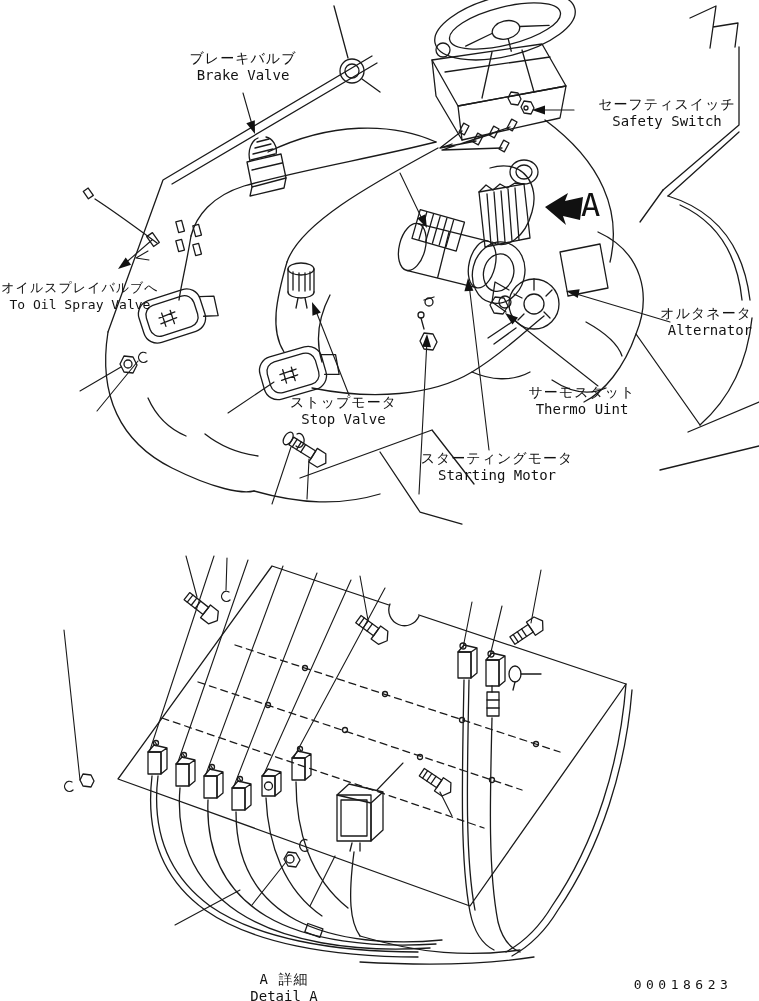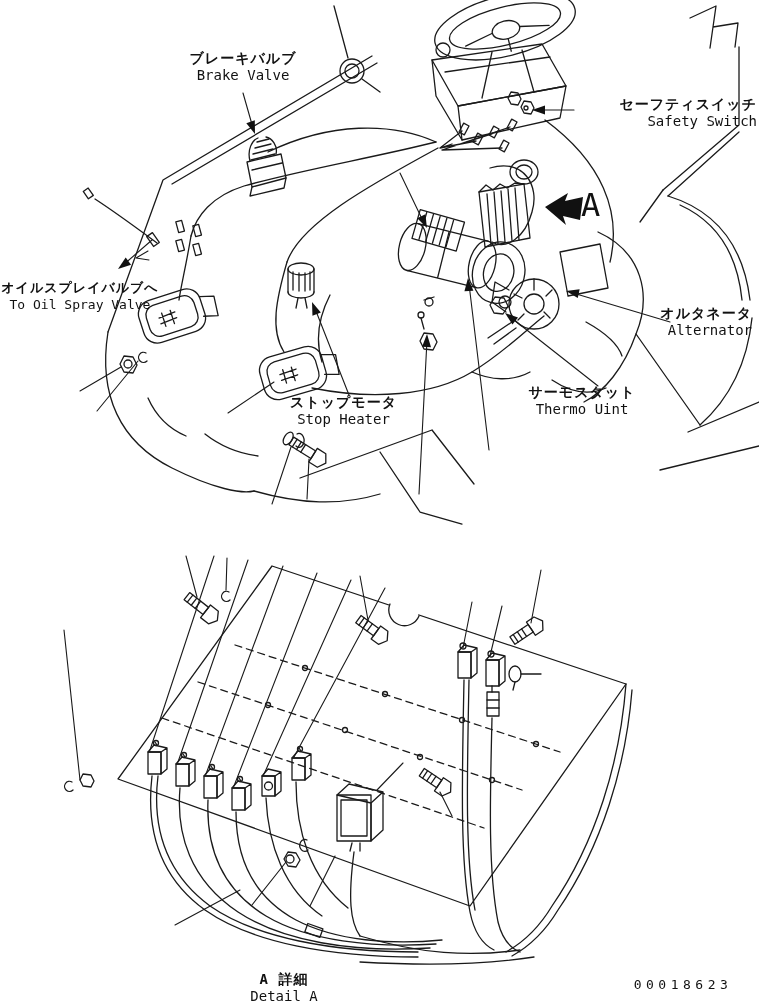--- a/index.html
+++ b/index.html
@@ -1,22 +1,22 @@
 <!DOCTYPE html>
 <html><head>
 <meta charset="utf-8">
 <style>
   html,body{margin:0;padding:0;background:#fff;}
   #stage{position:relative;width:759px;height:1001px;background:#fff;overflow:hidden;
          font-family:"DejaVu Sans Mono","Liberation Mono",monospace;color:#111;}
   #art{position:absolute;left:0;top:0;}
   .lbl{position:absolute;text-align:center;line-height:17px;font-size:14px;letter-spacing:0;}
-  .lbl .ja{display:block;letter-spacing:1px;font-weight:bold;}
+  .lbl .ja{display:block;letter-spacing:1px;}
   .lbl .en{display:block;}
-  .left{text-align:right;}
+  .left{text-align:center;}
   .right{text-align:right;}
   #view-a-letter{position:absolute;left:581px;top:188px;font-size:32px;line-height:34px;}
   #part-number{position:absolute;left:618px;top:977px;width:130px;text-align:center;
                font-size:13px;letter-spacing:4.5px;}
   #detail-caption{left:214px;top:971px;width:140px;}
   svg *{vector-effect:non-scaling-stroke;}
 </style>
 </head>
 <body>
 
@@ -356,28 +356,32 @@
   <span class="en">Alternator</span>
 </div>
 
 <div class="lbl" style="left:0px;top:279px;width:160px;font-size:13px;">
   <span class="ja">オイルスプレイバルブへ</span>
   <span class="en">To Oil Spray Valve</span>
 </div>
 
 <div class="lbl" style="left:271px;top:394px;width:145px;">
   <span class="ja">ストップモータ</span>
-  <span class="en">Stop Heater</span>
+  <span class="en">Stop Valve</span>
 </div>
 
 <div class="lbl" style="left:507px;top:384px;width:150px;">
   <span class="ja">サーモスタット</span>
   <span class="en">Thermo Uint</span>
 </div>
 
+<div class="lbl" style="left:417px;top:450px;width:160px;">
+  <span class="ja">スターティングモータ</span>
+  <span class="en">Starting Motor</span>
+</div>
 
 
 <div id="view-a-letter">A</div>
 
 <div class="lbl" id="detail-caption">
   <span class="ja">A 詳細</span>
   <span class="en">Detail A</span>
 </div>
 
 <div id="part-number">00018623</div>

